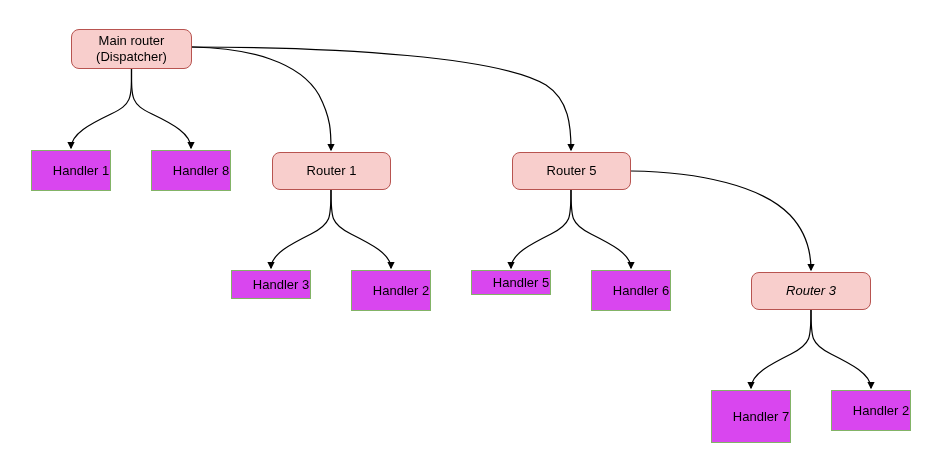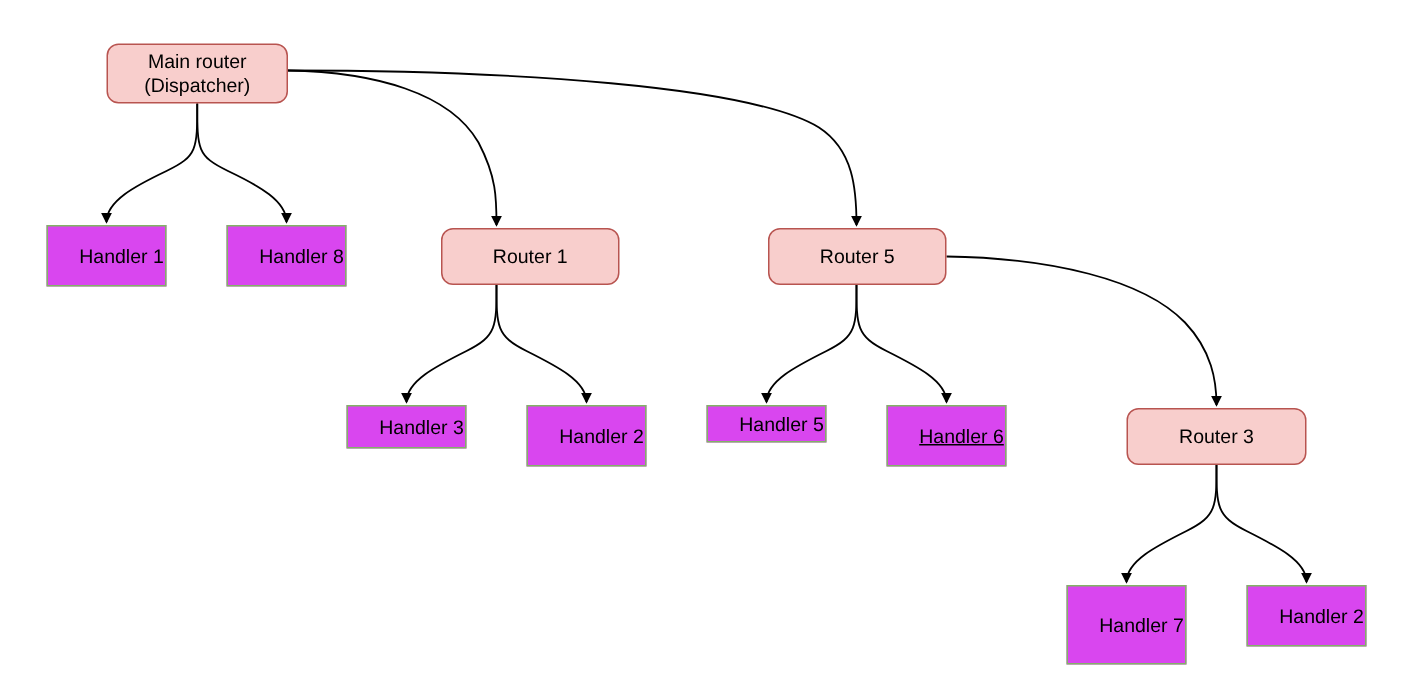--- a/index.html
+++ b/index.html
@@ -72,24 +72,24 @@
         <path d="M 811 310 C 811 338 811 344 791 354 C 771 364 751 374 751 388" fill="none" stroke="#000000" stroke-width="1.2" marker-end="url(#arrowhead)"></path>
         <path d="M 811 310 C 811 338 811 344 831 354 C 851 364 871 374 871 388" fill="none" stroke="#000000" stroke-width="1.2" marker-end="url(#arrowhead)"></path>
       </g>
   </svg>
 
   <div id="nodes-group">
       <div class="node node-router" style="left: 71px; top: 29px; width: 121px; height: 40px;">Main router
 (Dispatcher)</div>
       <div class="node node-handler" style="left: 31px; top: 150px; width: 80px; height: 41px;">Handler 1</div>
       <div class="node node-handler" style="left: 151px; top: 150px; width: 80px; height: 41px;">Handler 8</div>
-      <div class="node node-router" style="left: 272px; top: 152px; width: 119px; height: 38px; margin-left: 22px;">Router 1</div>
+      <div class="node node-router" style="left: 272px; top: 152px; width: 119px; height: 38px;">Router 1</div>
       <div class="node node-router" style="left: 512px; top: 152px; width: 119px; height: 38px;">Router 5</div>
       <div class="node node-handler" style="left: 231px; top: 270px; width: 80px; height: 29px;">Handler 3</div>
       <div class="node node-handler" style="left: 351px; top: 270px; width: 80px; height: 41px;">Handler 2</div>
       <div class="node node-handler" style="left: 471px; top: 270px; width: 80px; height: 25px;">Handler 5</div>
-      <div class="node node-handler" style="left: 591px; top: 270px; width: 80px; height: 41px; text-decoration: underline;">Handler 6</div>
-      <div class="node node-router" style="left: 751px; top: 272px; width: 120px; height: 38px;">Router 3</div>
+      <div class="node node-handler" style="left: 591px; top: 270px; width: 80px; height: 41px;">Handler 6</div>
+      <div class="node node-router" style="left: 751px; top: 272px; width: 120px; height: 38px; font-style: italic;">Router 3</div>
       <div class="node node-handler" style="left: 711px; top: 390px; width: 80px; height: 53px;">Handler 7</div>
       <div class="node node-handler" style="left: 831px; top: 390px; width: 80px; height: 41px;">Handler 2</div>
     </div>
 
 </div>
 
 </body></html>

